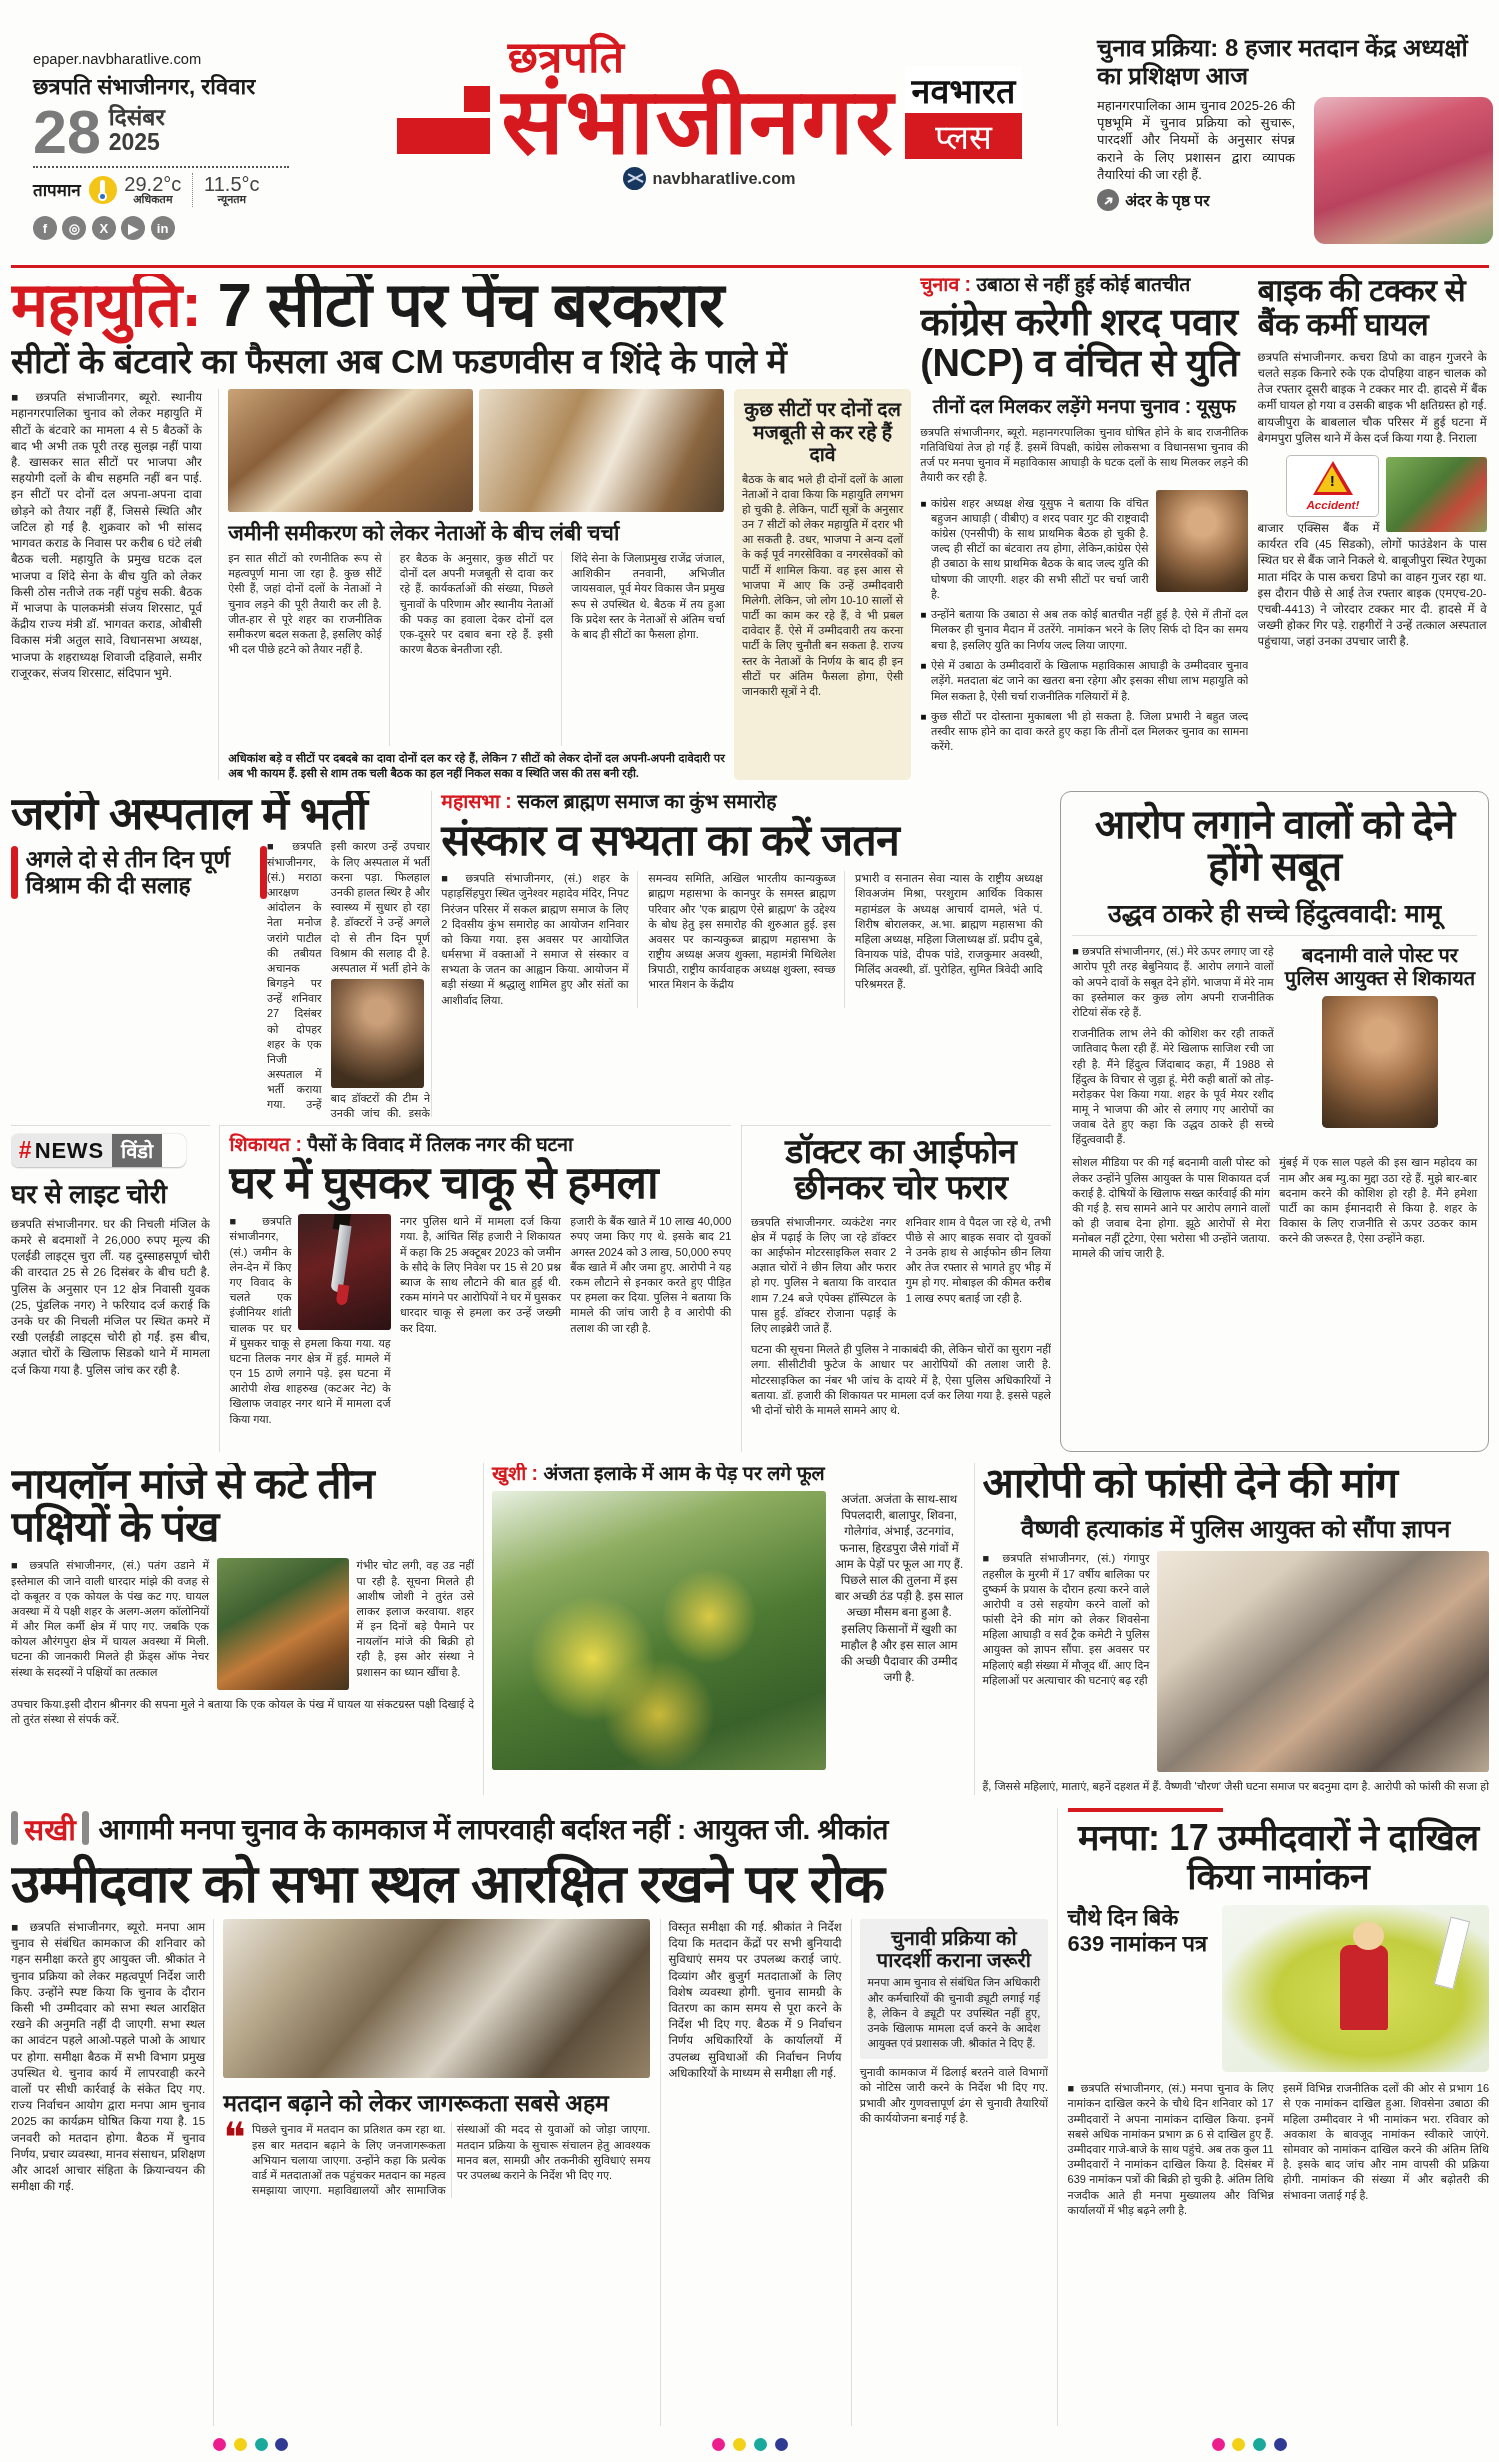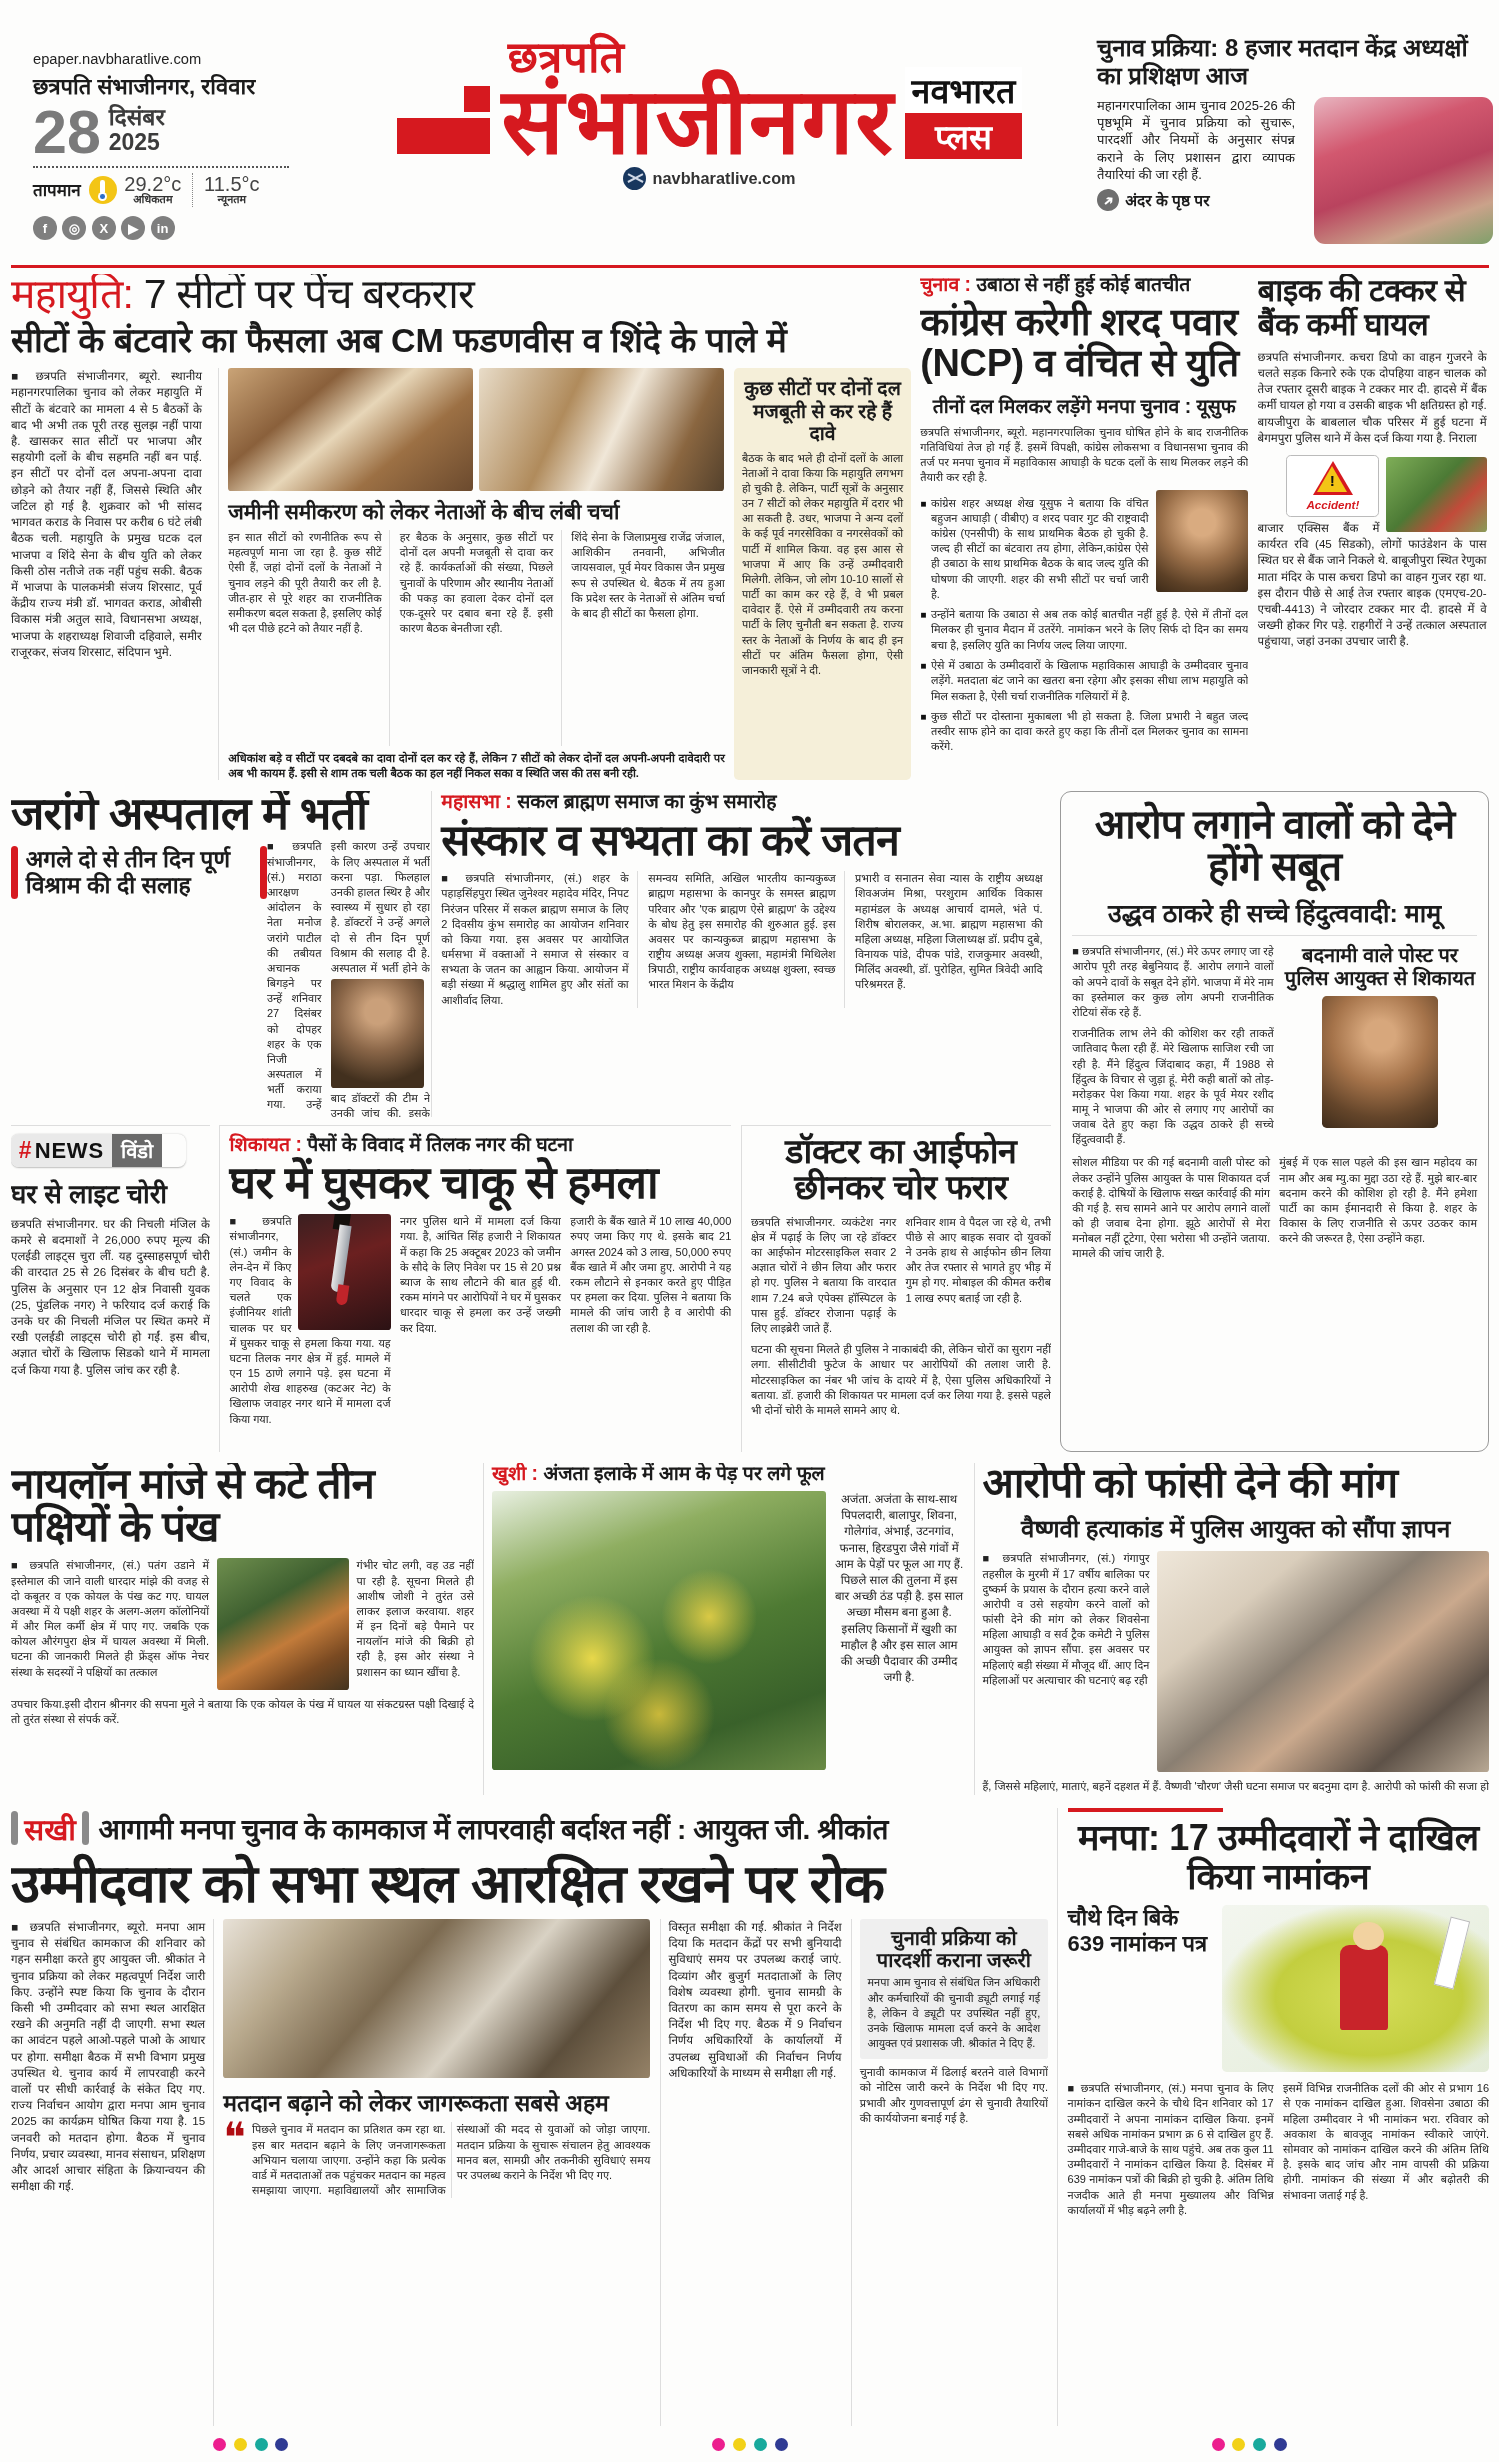--- a/index.html
+++ b/index.html
@@ -35,38 +35,38 @@
 .mast{flex:1;display:flex;flex-direction:column;align-items:center;justify-content:flex-start;padding-top:31px;position:relative}
 .mast-row{display:flex;align-items:flex-end;gap:11px}
 .mast-deco{display:flex;flex-direction:column;align-items:flex-end;gap:6.2px;padding-bottom:11px}
 .mast-deco .sq{width:26px;height:26px;background:#d6191f}
 .mast-deco .bar{width:93px;height:36px;background:#d6191f}
 .mast-text{display:flex;flex-direction:column;align-items:flex-start;line-height:.95}
 .mast-top{color:#d6191f;font-size:43px;font-weight:bold;letter-spacing:0.8px;margin-left:6.2px}
 .mast-main{color:#d6191f;font-size:92px;font-weight:bold;letter-spacing:1.6px}
 .brand{display:flex;flex-direction:column;margin-bottom:6.2px}
 .brand .b1{font-size:34px;font-weight:bold;color:#111;padding:0 6.2px;background:#fff}
-.brand .b2{font-size:34px;font-weight:bold;color:#fff;background:#d6191f;padding:0 6.2px;text-align:center}
+.brand .b2{font-size:34px;font-weight:normal;color:#fff;background:#d6191f;padding:0 6.2px;text-align:center}
 .mast-site{display:flex;align-items:center;gap:6.2px;margin-top:1.6px}
 .globe{width:23px;height:23px;border-radius:50%;background:#18375e;position:relative;flex:none}
 .globe:before{content:"";position:absolute;left:3.1px;top:10px;width:17px;height:2.3px;background:#cfd8e6;transform:rotate(28deg)}
 .globe:after{content:"";position:absolute;left:3.1px;top:10px;width:17px;height:2.3px;background:#cfd8e6;transform:rotate(-28deg)}
 .mast-site span{font-size:16.3px;color:#333;font-weight:bold}
 
 .hdr-right{width:392px;padding-top:28px}
 .tr-head{font-size:24px;font-weight:bold;line-height:1.15}
 .tr-body-row{display:flex;gap:19px;margin-top:7.8px}
 .tr-body{width:198px;font-size:13px;line-height:1.32;text-align:justify}
 .tr-photo{width:179px;height:147px;border-radius:11px;background:linear-gradient(160deg,#e8b5c0 0%,#d2586f 30%,#b9435e 55%,#caa28a 80%,#7fa06a 100%);flex:none}
 .tr-more{display:flex;align-items:center;gap:6.2px;margin-top:6.2px;font-size:15.5px;font-weight:bold}
 .circ-arrow{width:22px;height:22px;border-radius:50%;background:#6e6e6e;color:#fff;display:flex;align-items:center;justify-content:center;font-size:12.4px;transform:rotate(-40deg)}
 
 .rowA{height:506px;margin-top:6.2px}
 .lead{width:900px;display:flex;flex-direction:column}
-.lead-head{font-size:41px;font-weight:normal;line-height:1;letter-spacing:-0.8px}
+.lead-head{font-size:62px;font-weight:bold;line-height:1;letter-spacing:-0.8px}
 .lead-sub{font-size:34px;font-weight:bold;margin-top:7.8px;line-height:1.05}
 .lead-body{display:flex;gap:9.3px;margin-top:9.3px;flex:1;overflow:hidden}
 .lead-intro{width:208px;border-right:0.8px solid #ddd;padding-right:16px}
 .lead-mid{width:497px;display:flex;flex-direction:column}
 .photos{display:flex;gap:6.2px}
 .ph{border-radius:3.1px}
 .ph-meet1{width:245px;height:123px;background:linear-gradient(140deg,#caa477 0%,#8a603b 30%,#e7d6b8 48%,#9c7044 70%,#6b4a2e 100%)}
 .ph-meet2{width:245px;height:123px;background:linear-gradient(115deg,#e8dcc8 0%,#b08b5c 35%,#f0e7d8 55%,#8a6640 80%,#54412c 100%)}
 .capline{font-size:21px;font-weight:bold;margin:6.2px 0 4.7px 0}
 .threecol{display:flex;gap:9.3px;flex:1;overflow:hidden}

